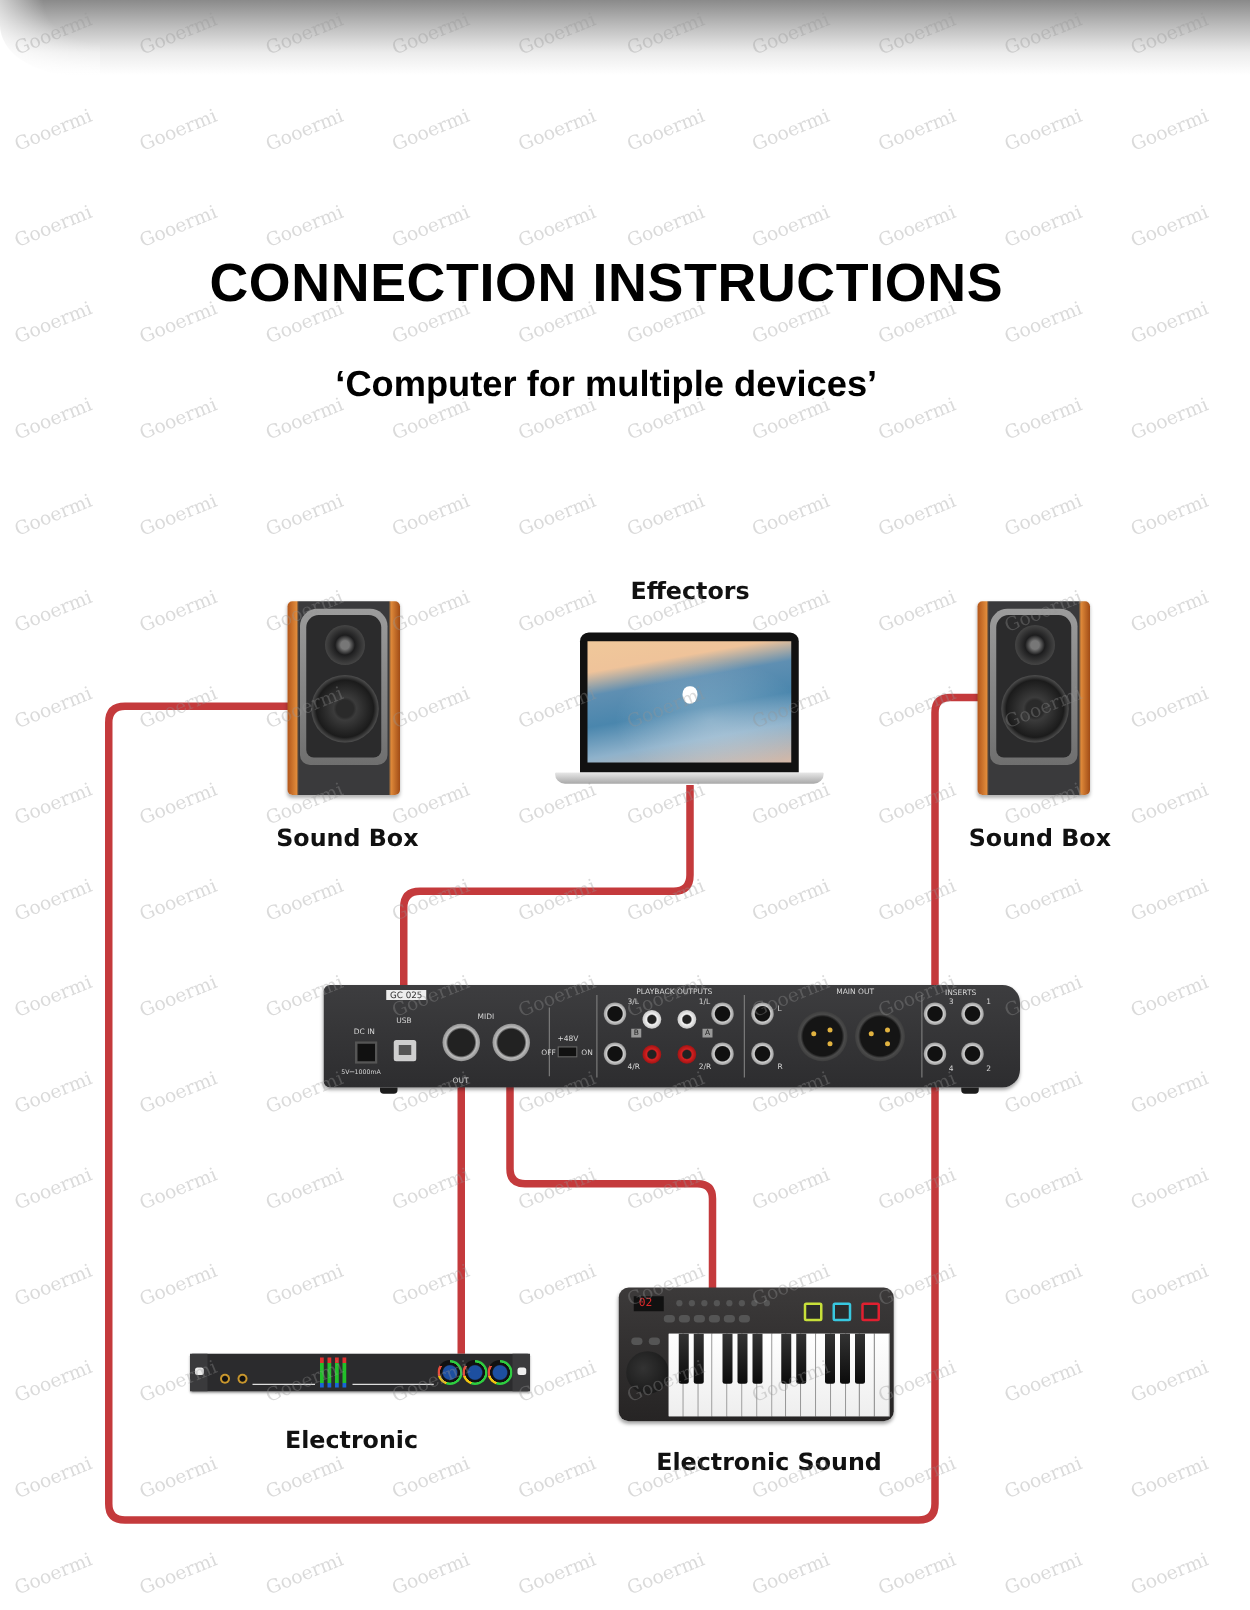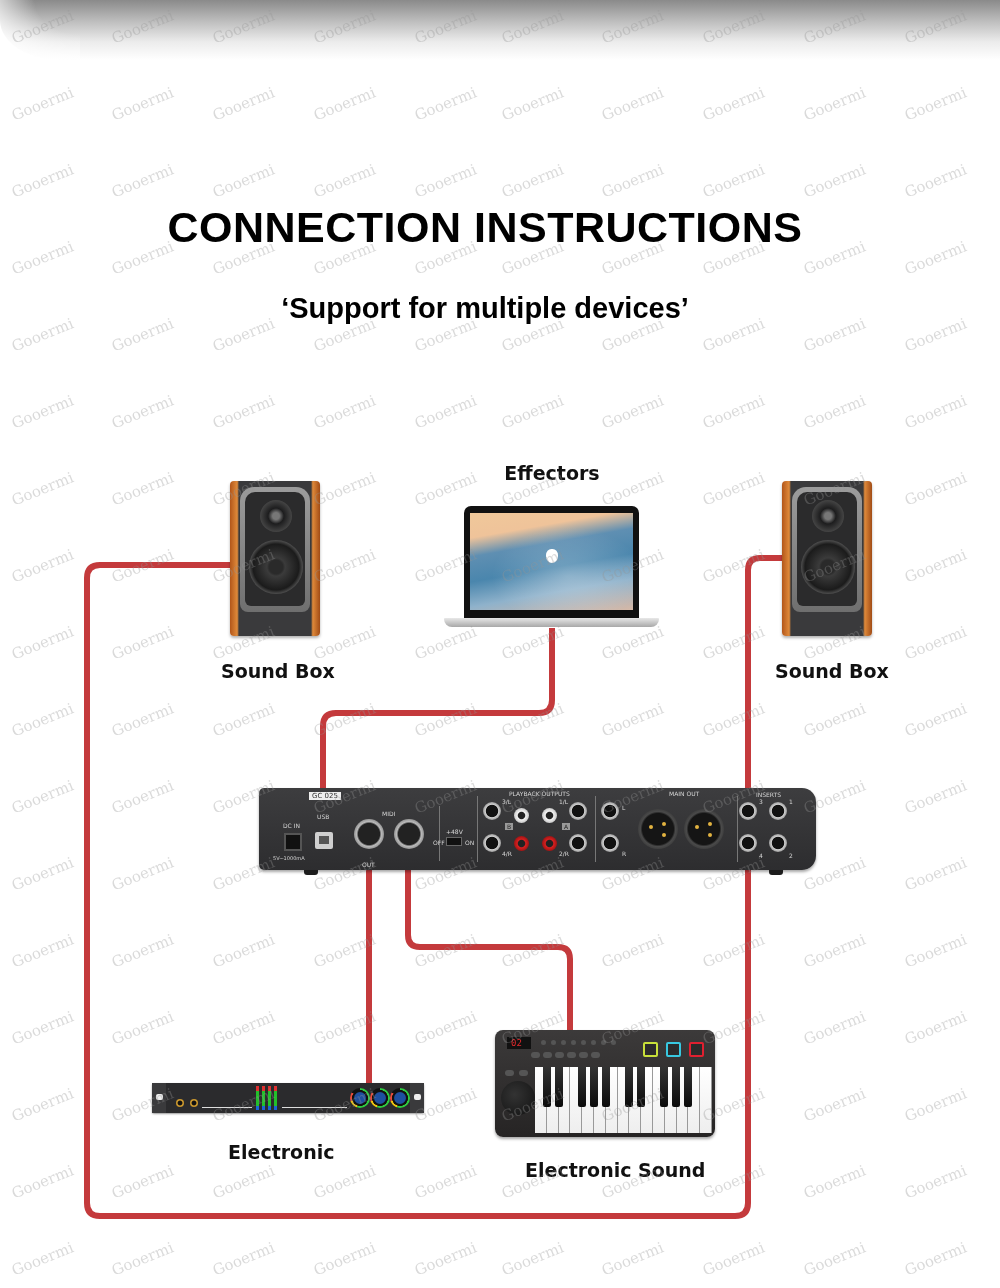--- a/index.html
+++ b/index.html
@@ -143,21 +143,21 @@
   .keys { position: absolute; left: 40px; top: 37px; width: 177px; height: 66px; background: #fff; display: flex; }
   .wkey { flex: 1; border-right: 1px solid #999; background: linear-gradient(#fff, #eee); }
   .bkey { position: absolute; top: 0; width: 8px; height: 40px; background: linear-gradient(#333, #0b0b0b); border-radius: 0 0 2px 2px; }
 </style>
 </head>
 <body>
 
 <div class="top-shadow"></div>
 
 <h1 class="title">CONNECTION INSTRUCTIONS</h1>
-<h2 class="subtitle">‘Support for multiple devices’</h2>
+<h2 class="subtitle">‘Computer for multiple devices’</h2>
 
 <svg class="cables" width="1000" height="1288" viewBox="0 0 1000 1288">
   <g fill="none" stroke="#c43a3c" stroke-width="6" stroke-linejoin="round" stroke-linecap="butt">
 
     <path d="M552 628 L552 700 Q552 713 539 713 L336 713 Q323 713 323 726 L323 845"></path>
 
     <path d="M232 565 L100 565 Q87 565 87 578 L87 1203 Q87 1216 100 1216 L735 1216 Q748 1216 748 1203 L748 845"></path>
 
     <path d="M784 558 L760 558 Q748 558 748 570 L748 812"></path>
 

